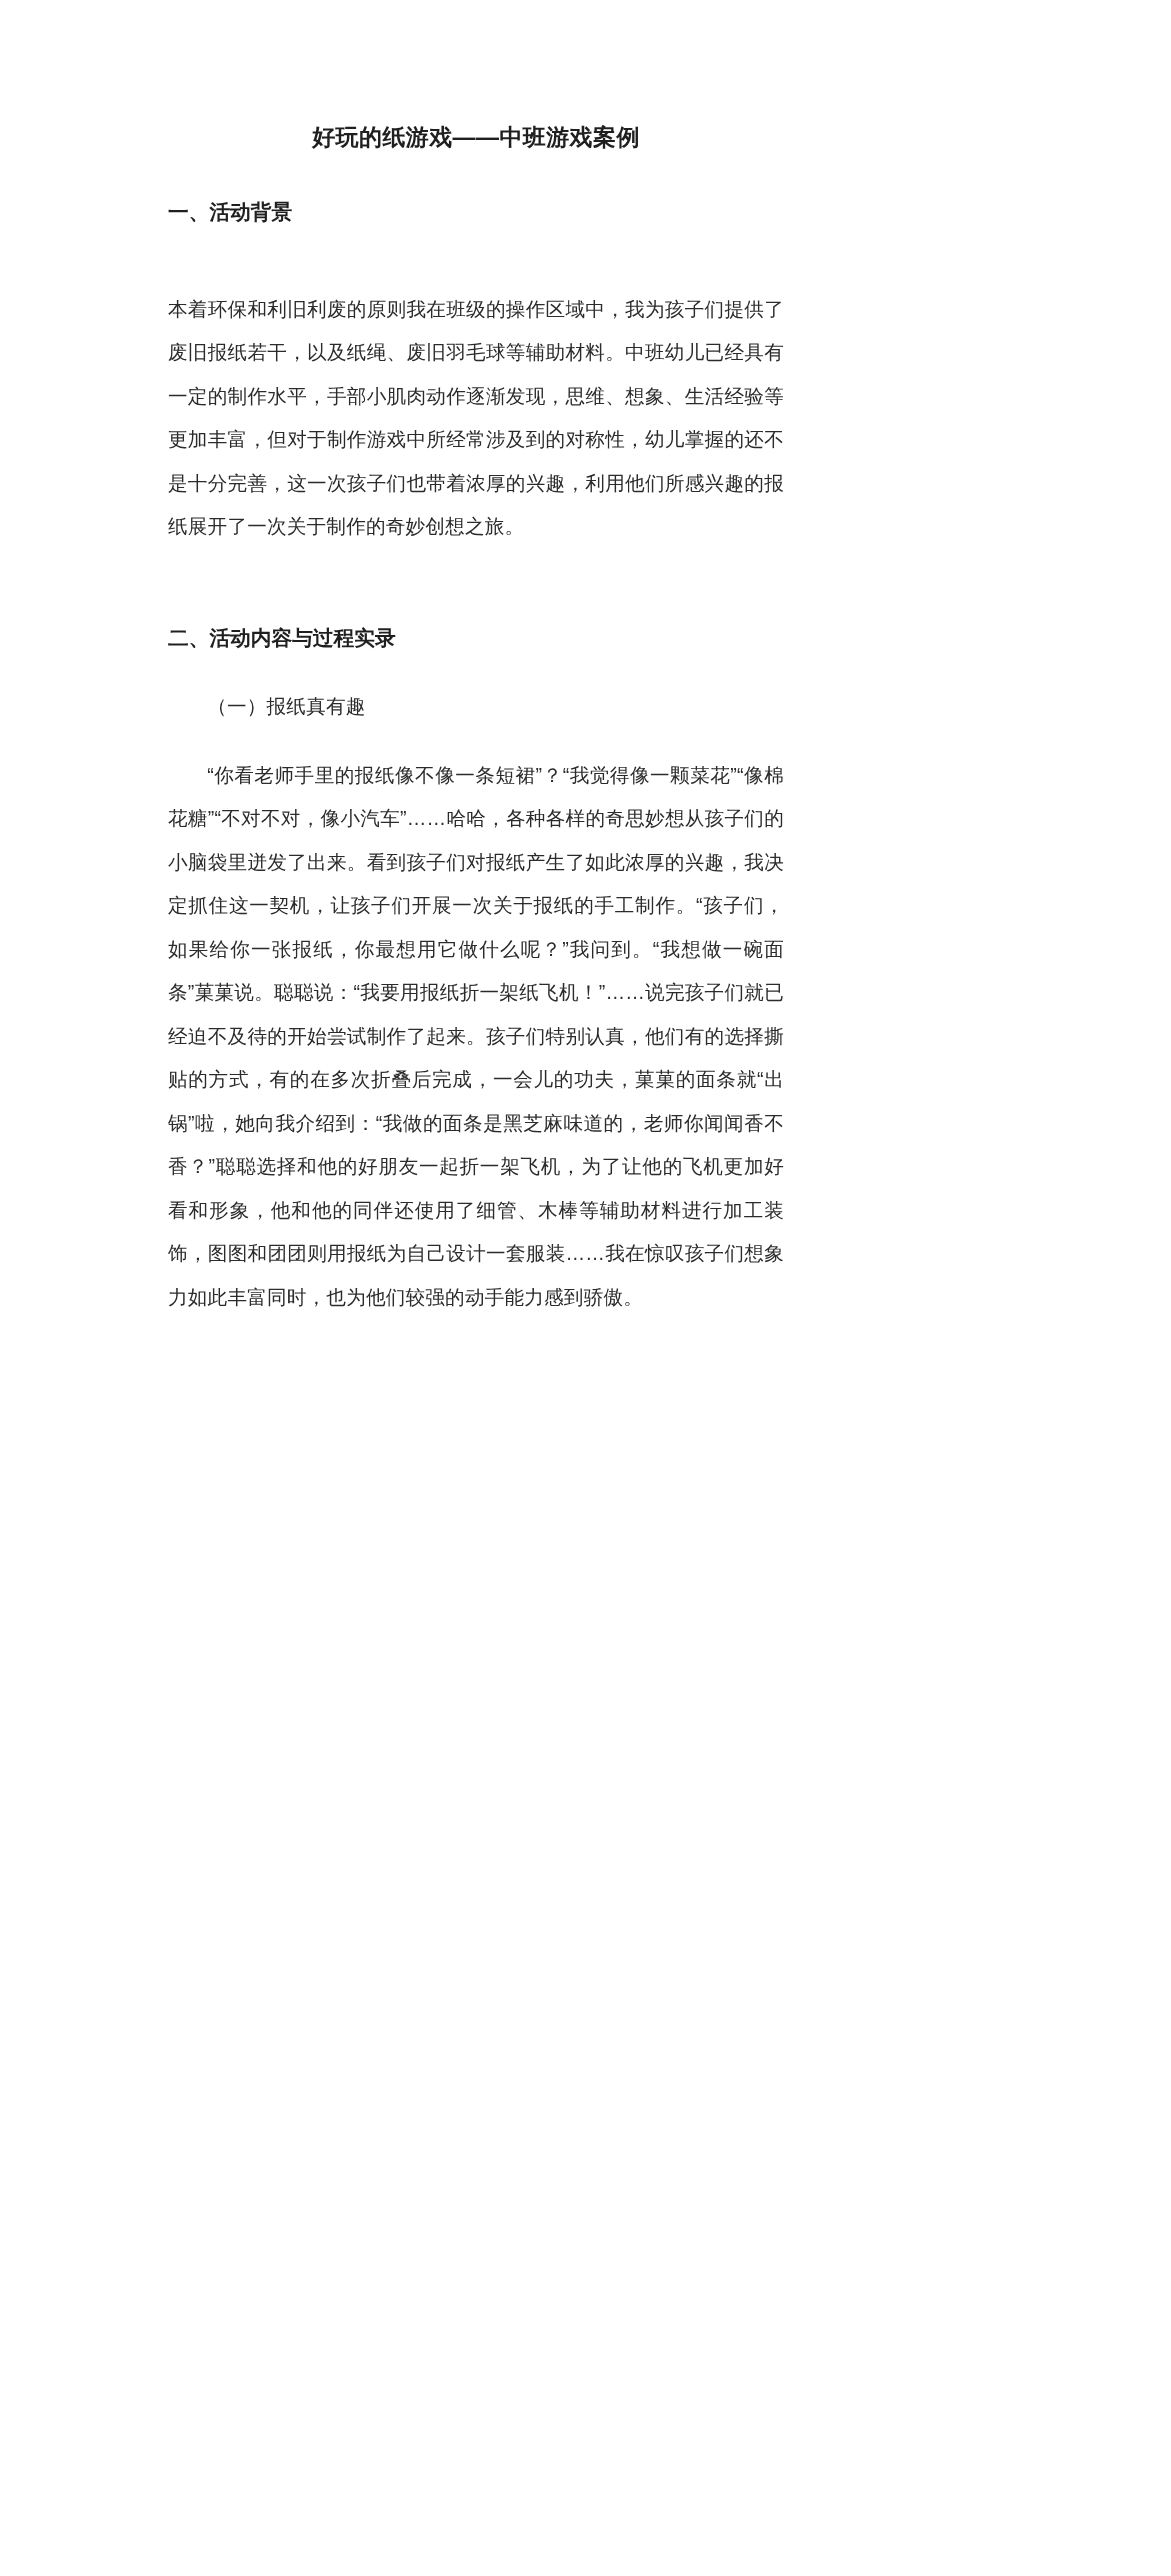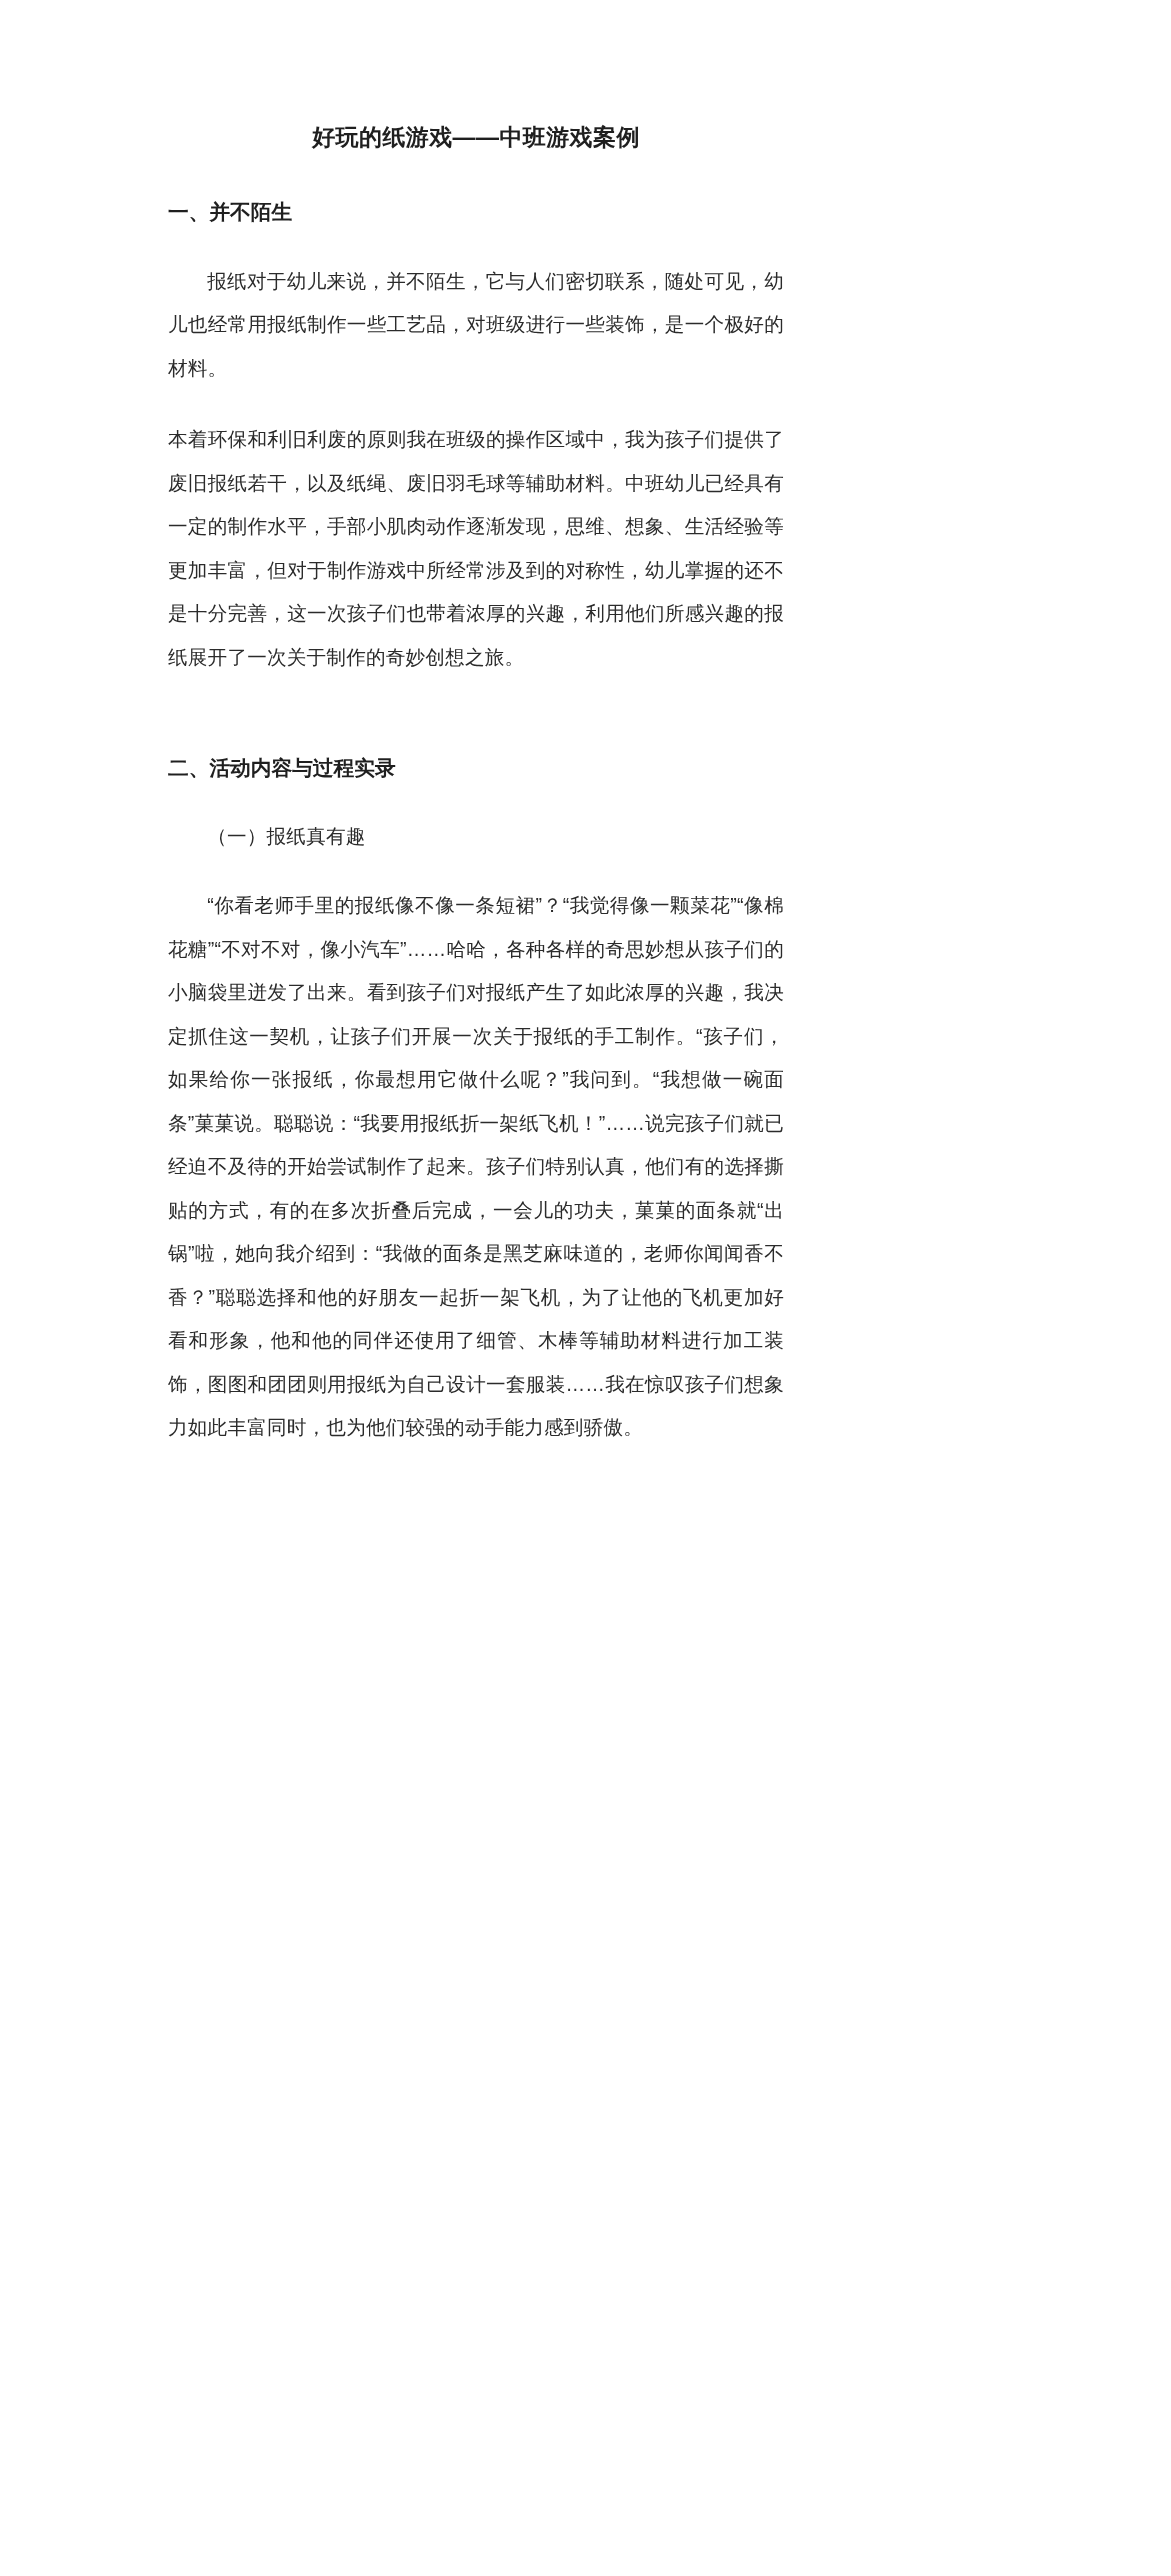--- a/index.html
+++ b/index.html
@@ -63,24 +63,23 @@
   }
   .tight { line-height: 2.1; }
 </style>
 </head>
 <body>
 
 <div class="page">
 
   <h1 class="doc-title">好玩的纸游戏——中班游戏案例</h1>
 
-  <div class="section-heading h-activity-background">一、并不陌生</div>
+  <div class="section-heading h-activity-background">一、活动背景</div>
 
   <div class="gap-lg"></div>
-  <p class="body-text indent2">报纸对于幼儿来说，并不陌生，它与人们密切联系，随处可见，幼儿也经常用报纸制作一些工艺品，对班级进行一些装饰，是一个极好的材料。</p>
 
   <div class="gap-md"></div>
   <p class="body-text">本着环保和利旧利废的原则我在班级的操作区域中，我为孩子们提供了废旧报纸若干，以及纸绳、废旧羽毛球等辅助材料。中班幼儿已经具有一定的制作水平，手部小肌肉动作逐渐发现，思维、想象、生活经验等更加丰富，但对于制作游戏中所经常涉及到的对称性，幼儿掌握的还不是十分完善，这一次孩子们也带着浓厚的兴趣，利用他们所感兴趣的报纸展开了一次关于制作的奇妙创想之旅。</p>
 
   <div class="gap-md"></div>
 
   <div class="section-heading h-activity-content">二、活动内容与过程实录</div>
 
   <div class="gap-lg"></div>
   <p class="sub-heading">（一）报纸真有趣</p>

